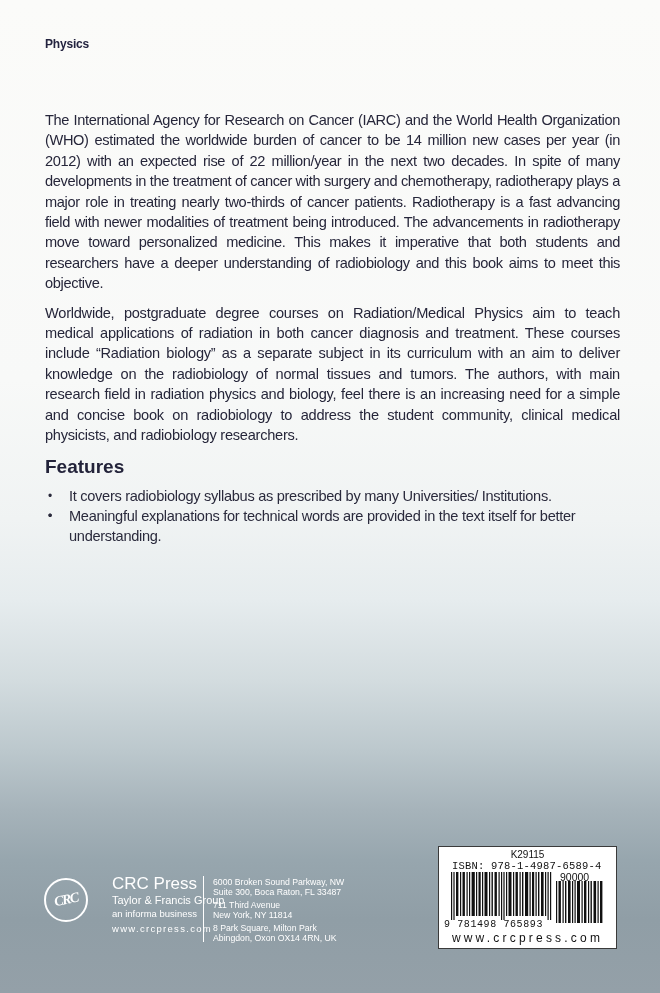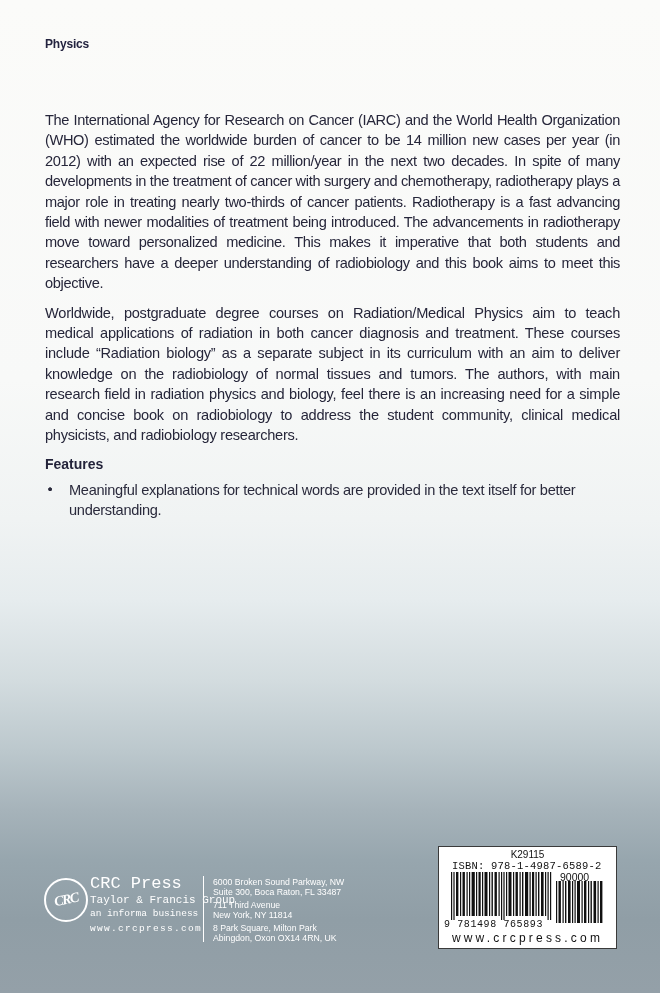--- a/index.html
+++ b/index.html
@@ -46,21 +46,21 @@
       line-height: 20.4px;
       text-align: justify;
       color: #26263a;
       letter-spacing: -0.25px;
     }
     .para.first {
       letter-spacing: -0.35px;
     }
     .features-heading {
       margin: 10px 0 8px 0;
-      font-size: 14px;
+      font-size: 19px;
       font-weight: bold;
       color: #23233a;
     }
     .features-list {
       list-style: none;
       margin: 0;
       padding: 0;
     }
     .feature-item {
       position: relative;
@@ -104,24 +104,23 @@
       font-family: "Liberation Serif", serif;
       font-style: italic;
       font-weight: bold;
       font-size: 14px;
       letter-spacing: -1.5px;
       color: #ffffff;
       transform: rotate(-12deg);
     }
     .brand-block {
       position: absolute;
-      left: 46px;
+      left: 68px;
       top: -4px;
       white-space: nowrap;
-      font-family: Liberation Mono, monospace;
     }
     .brand-name {
       font-size: 17px;
       line-height: 20px;
       color: #ffffff;
     }
     .brand-group {
       font-size: 11px;
       line-height: 13px;
       color: #ffffff;
@@ -238,20 +237,21 @@
 <div class="category">Physics</div>
 
 <div class="body-wrap">
   <p class="para first">The International Agency for Research on Cancer (IARC) and the World Health Organization (WHO) estimated the worldwide burden of cancer to be 14 million new cases per year (in 2012) with an expected rise of 22 million/year in the next two decades. In spite of many developments in the treatment of cancer with surgery and chemotherapy, radiotherapy plays a major role in treating nearly two-thirds of cancer patients. Radiotherapy is a fast advancing field with newer modalities of treatment being introduced. The advancements in radiotherapy move toward personalized medicine. This makes it imperative that both students and researchers have a deeper understanding of radiobiology and this book aims to meet this objective.</p>
   <p class="para">Worldwide, postgraduate degree courses on Radiation/Medical Physics aim to teach medical applications of radiation in both cancer diagnosis and treatment. These courses include “Radiation biology” as a separate subject in its curriculum with an aim to deliver knowledge on the radiobiology of normal tissues and tumors. The authors, with main research field in radiation physics and biology, feel there is an increasing need for a simple and concise book on  radiobiology to address the student community, clinical medical physicists, and radiobiology researchers.</p>
 
   <div class="features-heading">Features</div>
   <ul class="features-list">
     <li class="feature-item">
       <span class="feature-bullet">•</span>
+      <span>It covers radiobiology syllabus as prescribed by many Universities/ Institutions.</span>
     </li>
     <li class="feature-item">
       <span class="feature-bullet">•</span>
     </li>
     <li class="feature-item">
       <span class="feature-bullet">•</span>
       <span>Meaningful explanations for technical words are provided in the text itself for better understanding.</span>
     </li>
   </ul>
 </div>
@@ -278,21 +278,21 @@
     </div>
     <div class="address-block">
       <div class="address-line">8 Park Square, Milton Park</div>
       <div class="address-line">Abingdon, Oxon OX14 4RN, UK</div>
     </div>
   </div>
 </div>
 
 <div class="barcode-box">
   <div class="bc-code">K29115</div>
-  <div class="bc-isbn">ISBN: 978-1-4987-6589-2</div>
+  <div class="bc-isbn">ISBN: 978-1-4987-6589-4</div>
   <svg class="bars-main" viewBox="0 0 102 48" preserveAspectRatio="none">
     <g fill="#111">
       <rect x="0" y="0" width="1.2" height="48"></rect>
         <rect x="2.4" y="0" width="1.2" height="48"></rect>
       <rect x="5" y="0" width="2.4" height="44"></rect>
         <rect x="9" y="0" width="1.2" height="44"></rect>
       <rect x="11.5" y="0" width="2.4" height="44"></rect>
         <rect x="15.5" y="0" width="1.2" height="44"></rect>
       <rect x="18" y="0" width="1.2" height="44"></rect>
         <rect x="20.6" y="0" width="3.2" height="44"></rect>

